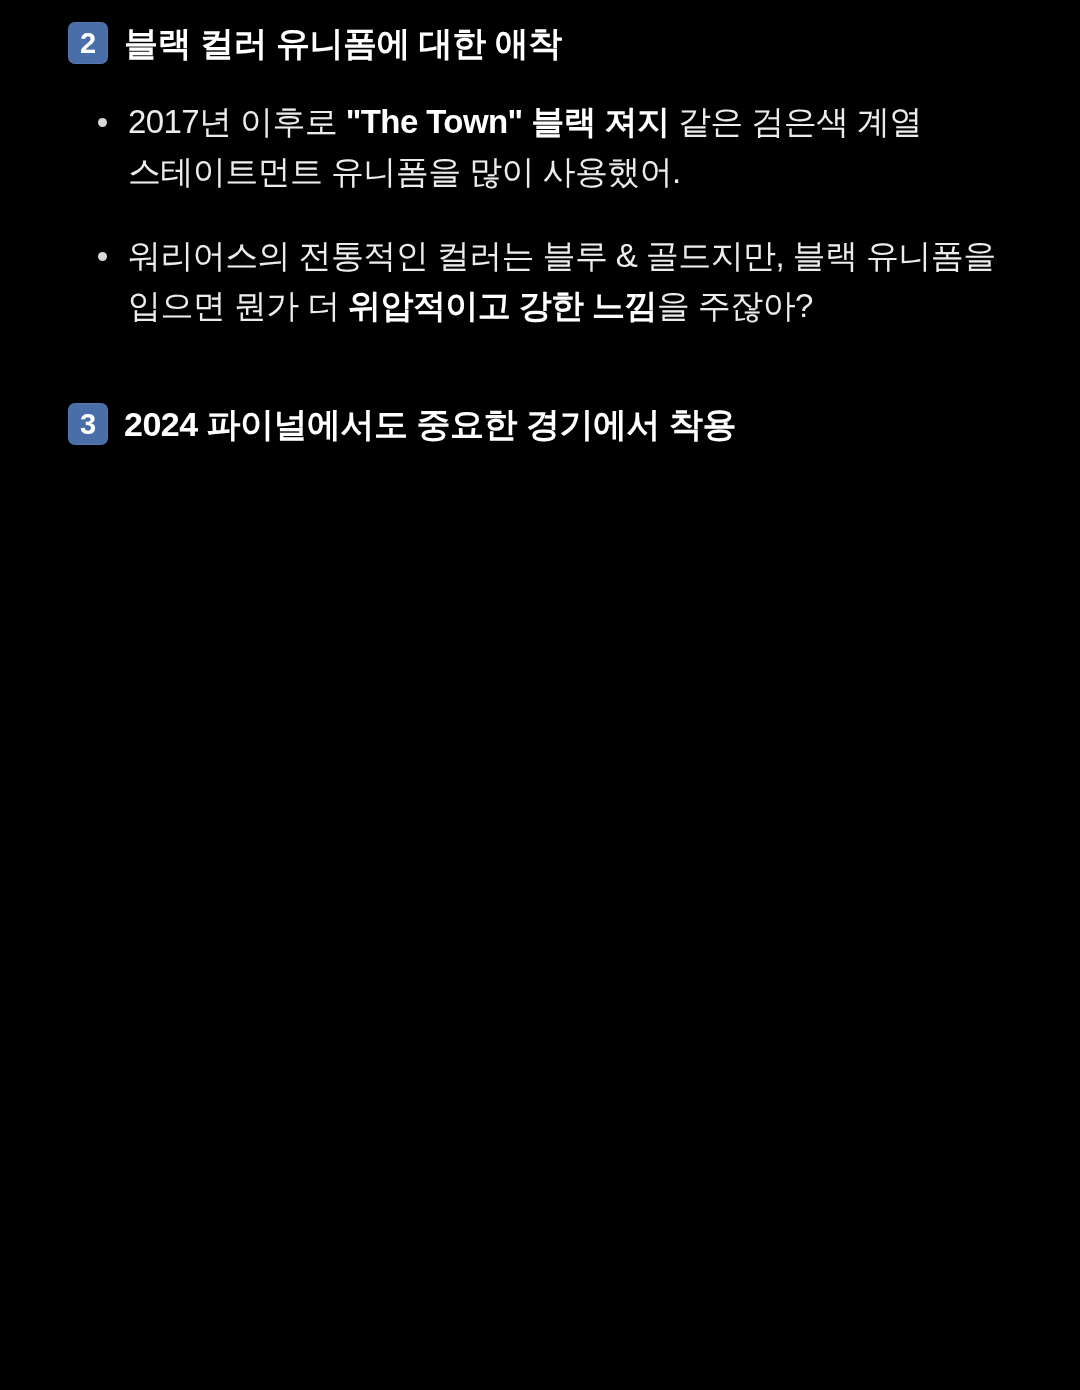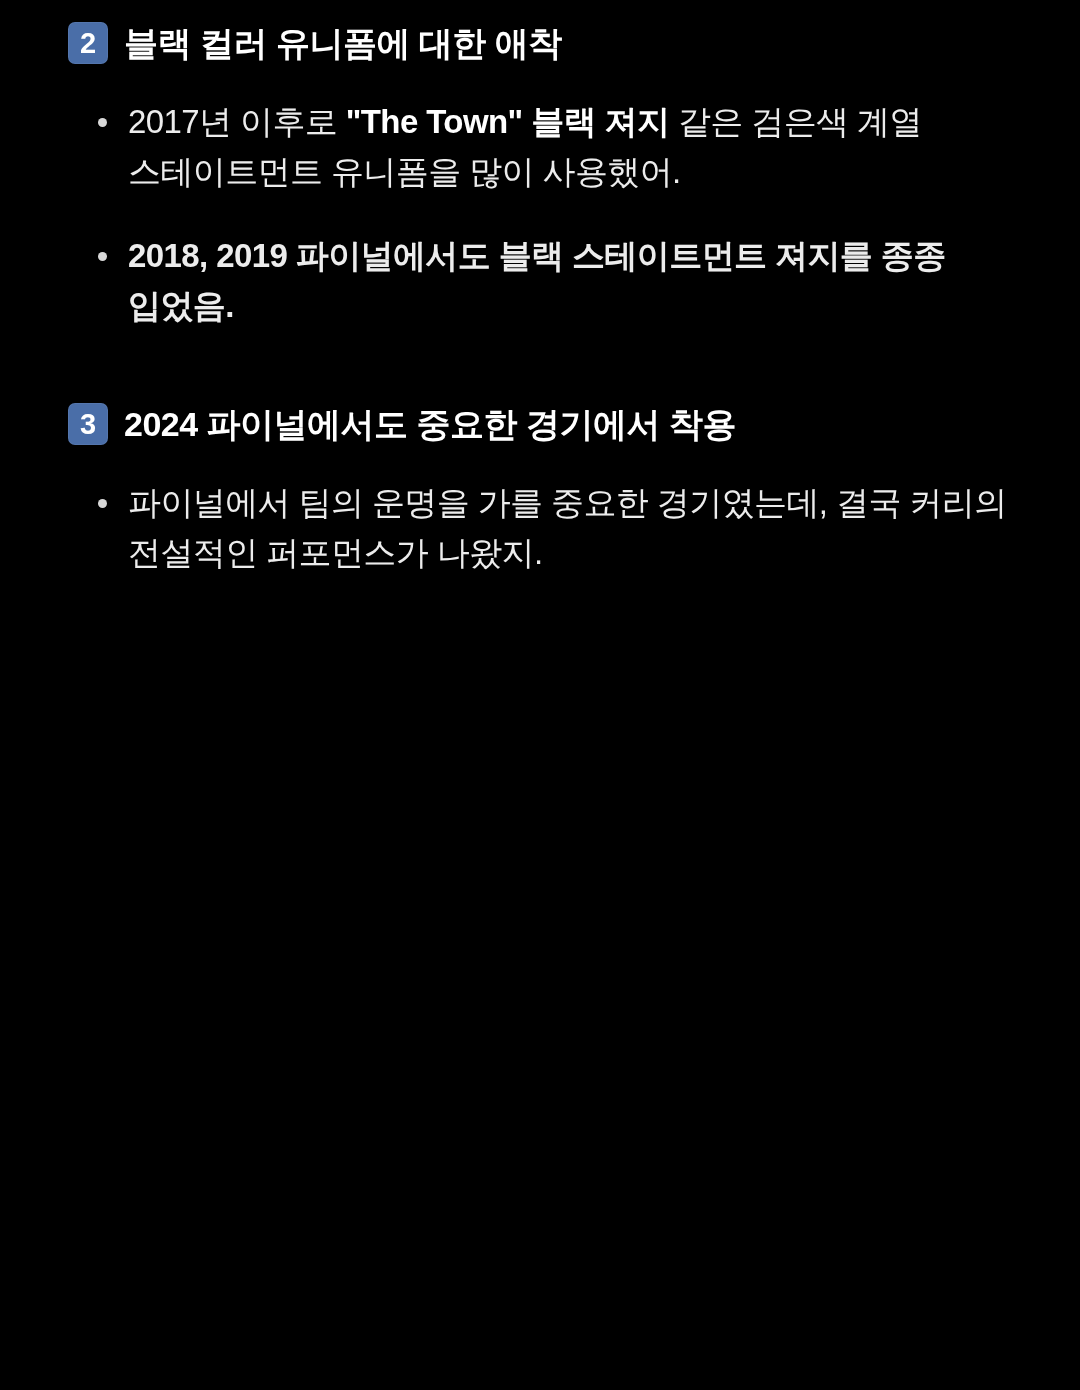--- a/index.html
+++ b/index.html
@@ -99,33 +99,30 @@
 
   <div class="section">
     <div class="section-heading">
       <span class="num-badge">2</span>
       <span class="section-title">블랙 컬러 유니폼에 대한 애착</span>
     </div>
     <ul class="bullets">
       <li>
         <span>2017년 이후로 </span><span class="b">"The Town" 블랙 져지</span><span> 같은 검은색 계열 스테이트먼트 유니폼을 많이 사용했어.</span>
       </li>
-      <li class="li-bold">
-        <span>2018, 2019 파이널에서도 블랙 스테이트먼트 져지를 종종 입었음.</span>
+      <li>
+        <span>워리어스의 전통적인 컬러는 블루 &amp; 골드지만, 블랙 유니폼을 입으면 뭔가 더 </span><span class="b">위압적이고 강한 느낌</span><span>을 주잖아?</span>
       </li>
     </ul>
   </div>
 
   <div class="gap-after-section"></div>
 
   <div class="section">
     <div class="section-heading">
       <span class="num-badge">3</span>
       <span class="section-title">2024 파이널에서도 중요한 경기에서 착용</span>
     </div>
     <ul class="bullets">
-      <li>
-        <span>파이널에서 팀의 운명을 가를 중요한 경기였는데, 결국 커리의 전설적인 퍼포먼스가 나왔지.</span>
-      </li>
     </ul>
   </div>
 
 </div>
 
 </body></html>

